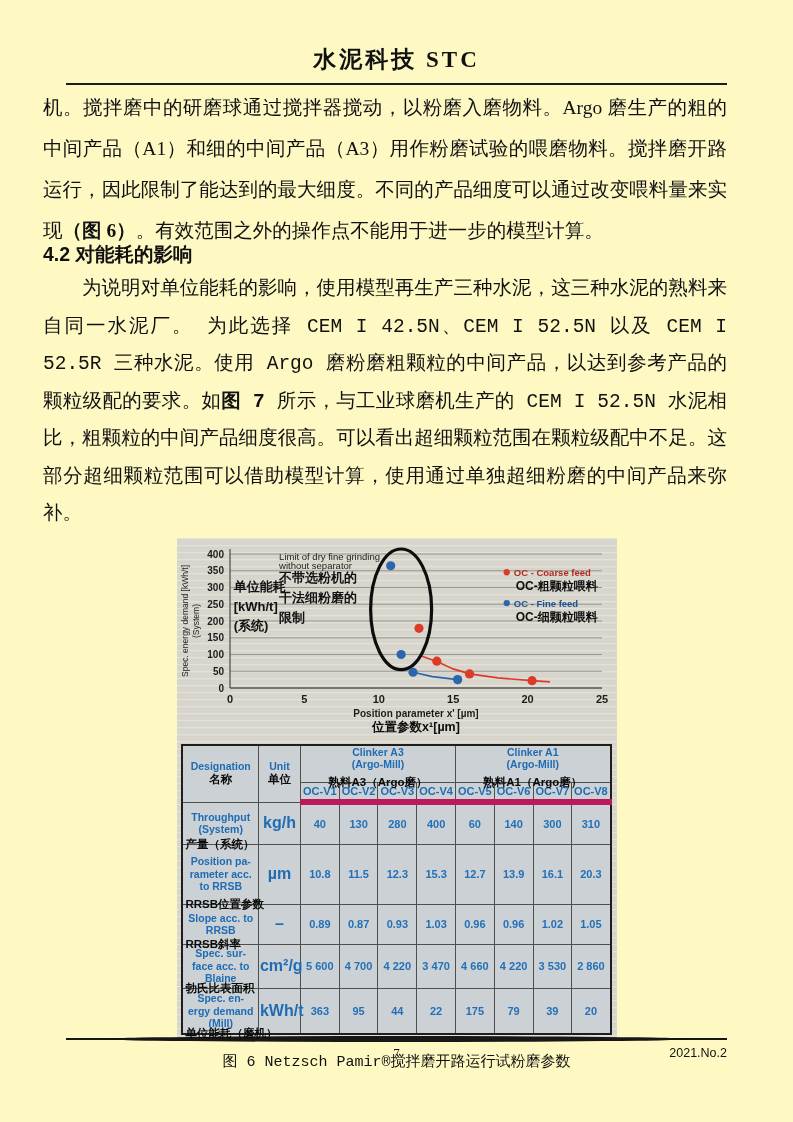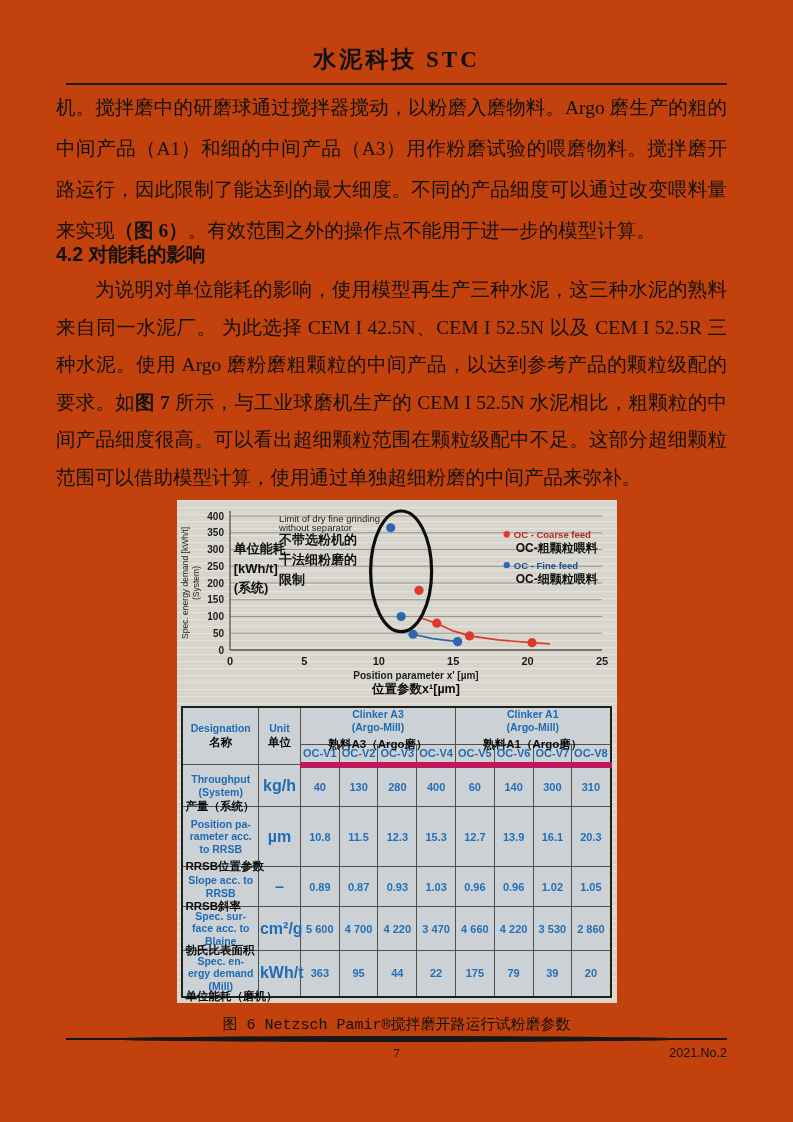--- a/index.html
+++ b/index.html
@@ -1,29 +1,29 @@
 <!DOCTYPE html>
 <html><head>
 <meta charset="utf-8">
 <style>
   html,body{margin:0;padding:0;background:#fff;}
-  .page{position:relative;width:793px;height:1122px;background:#c2410c;
+  .page{position:relative;width:793px;height:1122px;background:#fef9c3;
         outline:1px solid #c8c8c8;overflow:hidden;
         font-family:"Liberation Serif","DejaVu Serif",serif;color:#111;}
   
   .journal-header{padding-top:44px;text-align:center;}
   .journal-title{font-size:23px;letter-spacing:3px;font-weight:bold;}
   .header-rule{margin:8px 66px 0 66px;border:none;border-top:2px solid #1c1c1c;height:0;}
   
-  .body-text{margin:2px 66px 0 56px;text-align:justify;font-size:19.5px;}
+  .body-text{margin:2px 66px 0 43px;text-align:justify;font-size:19.5px;}
   .para{line-height:41px;margin:0;}
   .para b{font-weight:bold;}
   .section-heading{font-family:"Liberation Sans","DejaVu Sans",sans-serif;
         font-weight:bold;font-size:19.5px;margin:-10px 0 0 0;line-height:23px;padding:2px 0;}
-  .para2{line-height:37.5px;margin:3px 0 0 0;text-indent:2em;}
+  .para2{line-height:37.5px;margin:3px 0 0 0;text-indent:2em;font-family:Liberation Mono, monospace;}
   
   .figure{width:440px;margin:4px auto 0 auto;background:#d7d5cc;
         background-image:repeating-linear-gradient(180deg, rgba(255,255,255,0.28) 0px, rgba(255,255,255,0.28) 1px, rgba(0,0,0,0.02) 2px, transparent 3px, transparent 7px);
         padding:4px 0 5px 0;}
   .chart-wrap{width:437px;margin:0 auto;}
   svg text{font-family:"Liberation Sans","DejaVu Sans",sans-serif;}
   
   .ftable{border-collapse:collapse;table-layout:fixed;width:428px;margin:6px auto 0 auto;
         background:#cbd1d4;border:2px solid #1e1e1a;
         font-family:"Liberation Sans","DejaVu Sans",sans-serif;}

